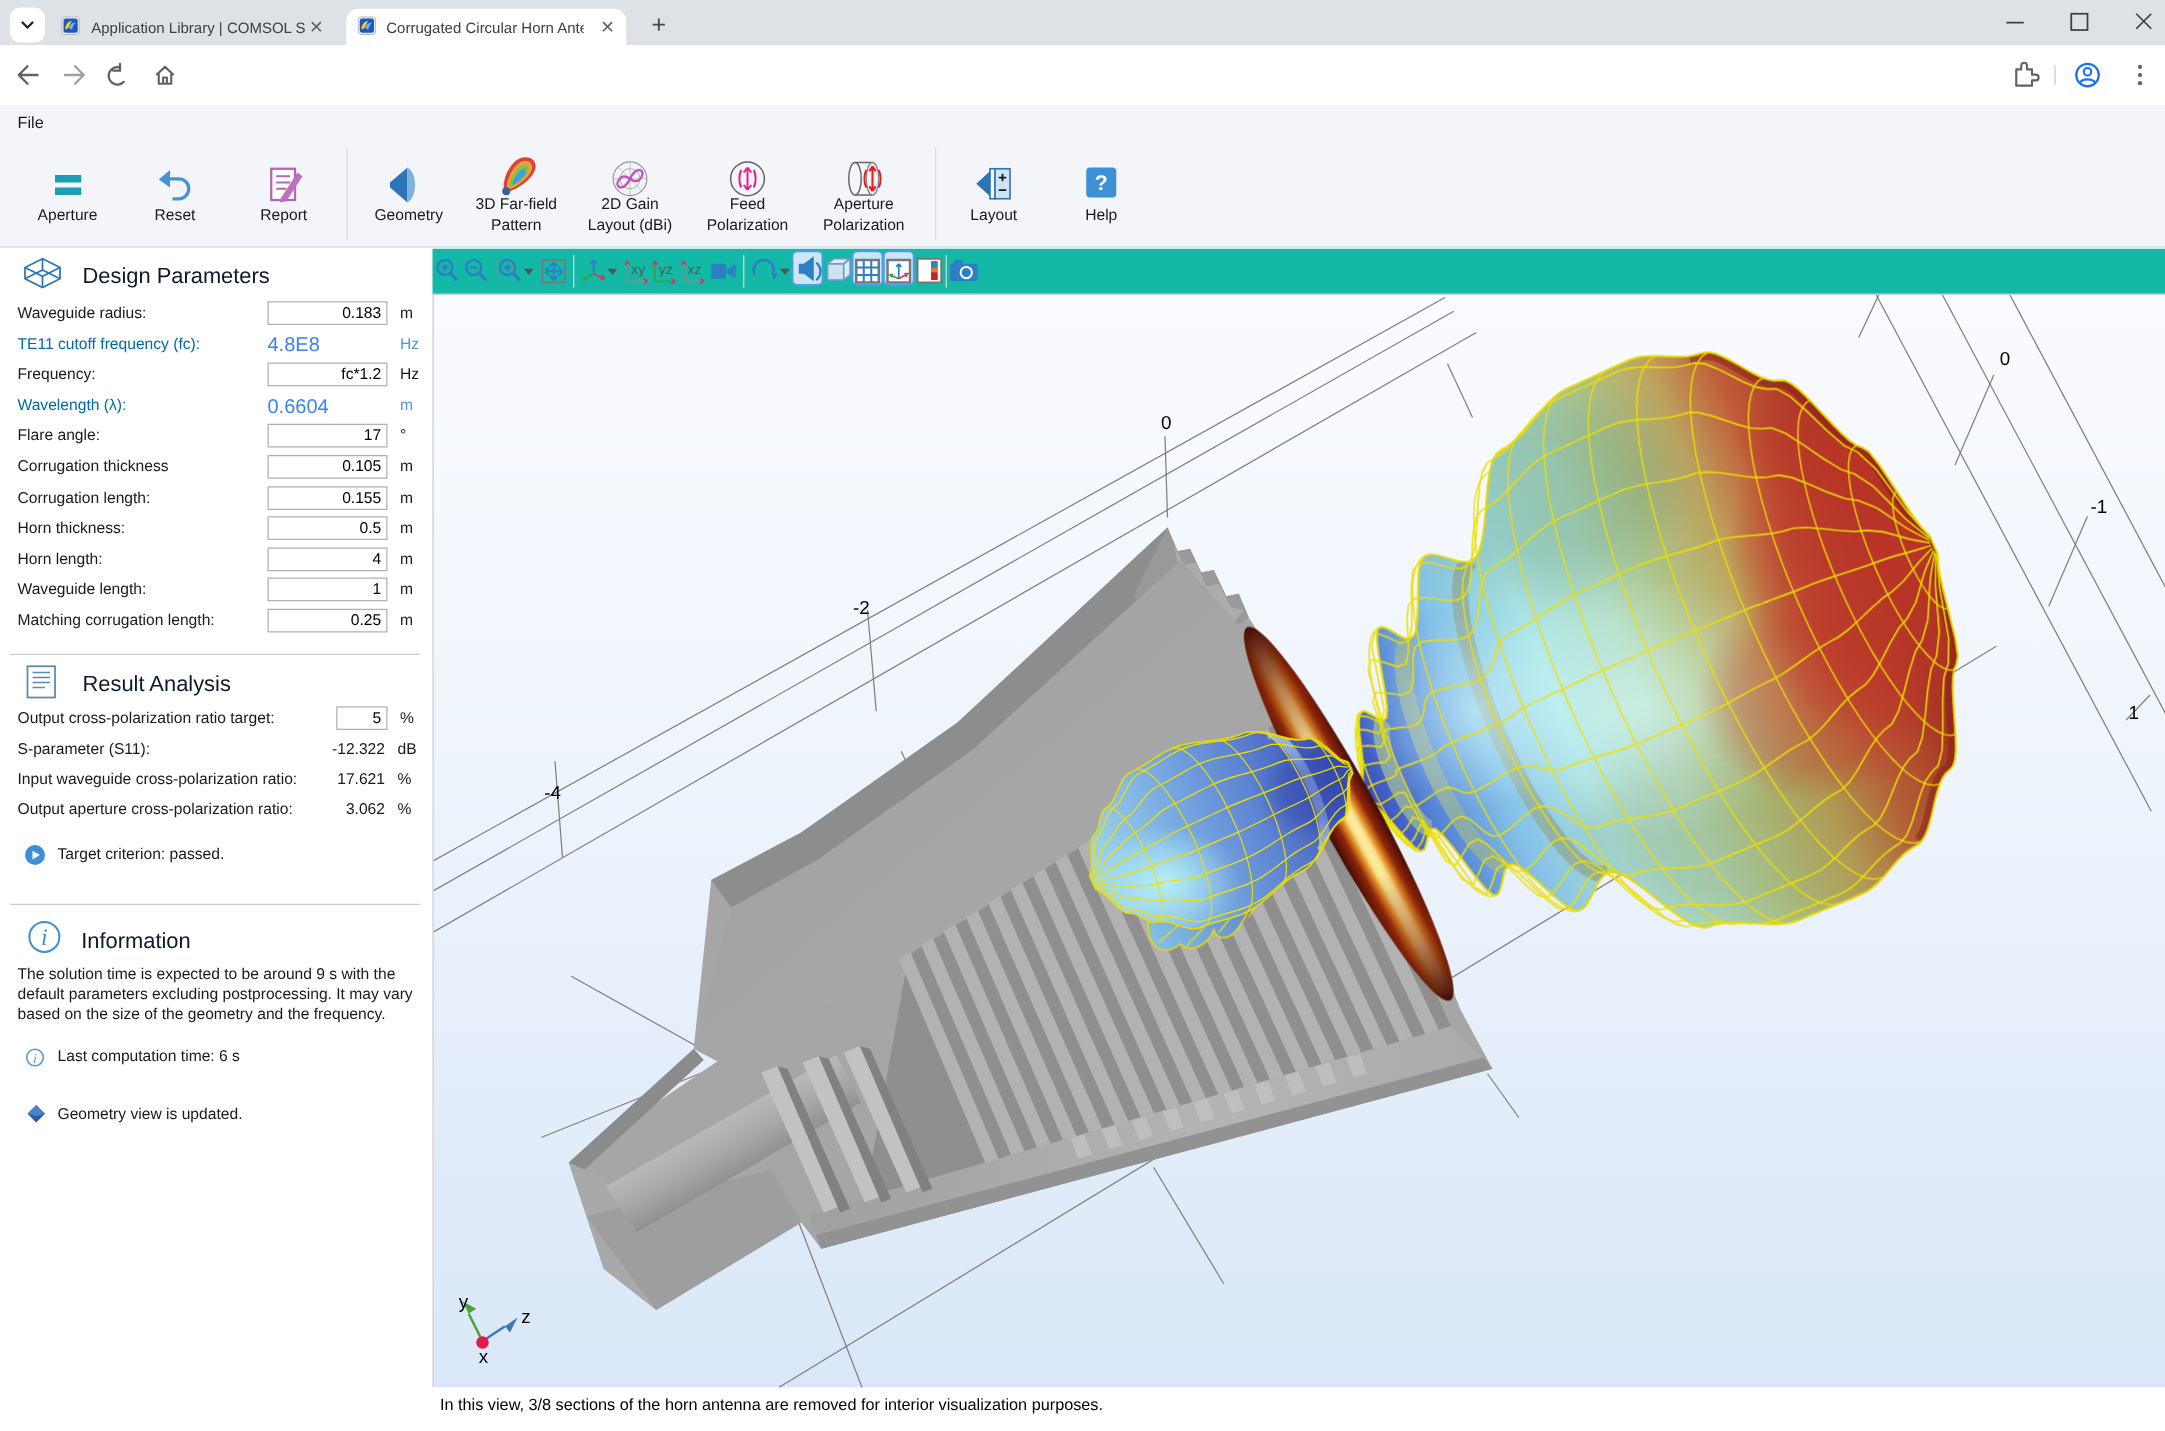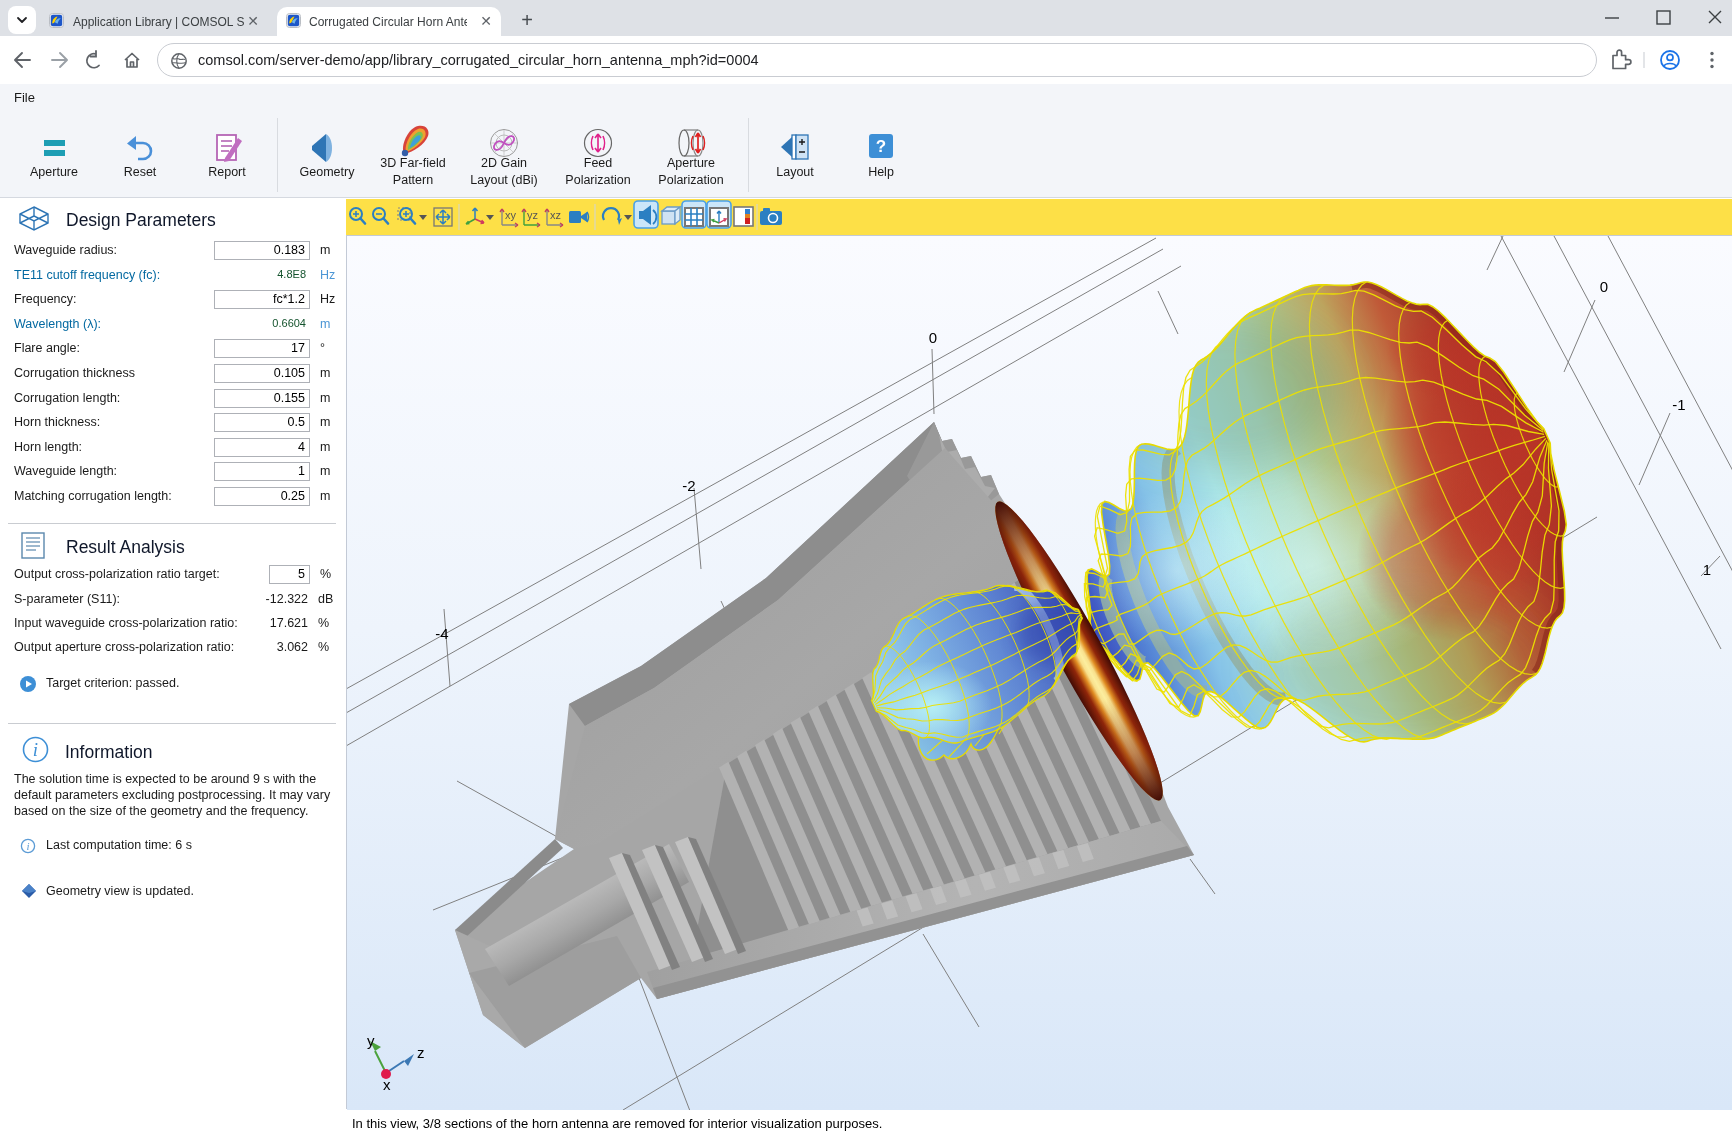--- a/index.html
+++ b/index.html
@@ -17,26 +17,26 @@
 #appbar{position:absolute;left:0;top:84px;width:1732px;height:114px;background:#f3f5f9;border-bottom:1px solid #d5d9e0}
 .ribbonlabel{position:absolute;font-size:12.5px;color:#1a1a1a;text-align:center;white-space:nowrap;transform:translateX(-50%)}
 .vsep{position:absolute;width:1px;background:#d8dbe0}
 
 #leftpanel{position:absolute;left:0;top:199px;width:345px;height:946px;background:#fff}
 .sechead{position:absolute;font-size:17.5px;color:#0f172a}
 .lbl{position:absolute;font-size:12.5px;color:#1a1a1a;white-space:nowrap}
 .lblb{position:absolute;font-size:12.5px;color:#0369a1;white-space:nowrap}
 .inp{position:absolute;border:1px solid #aeb1b7;background:#fff;font-size:12.5px;text-align:right;padding-right:4px;line-height:16px;color:#000}
 .val{position:absolute;font-size:12.5px;color:#1a1a1a;text-align:right}
-.valb{position:absolute;font-size:11px;color:#14532d;text-align:right}
+.valb{position:absolute;font-size:16px;color:#3b82f6;}
 .unit{position:absolute;font-size:12.5px;color:#1a1a1a}
 .unitb{position:absolute;font-size:12.5px;color:#4c96d5}
 .hdiv{position:absolute;height:1px;background:#c9ccd1}
 
-#gfxbar{position:absolute;left:346px;top:199px;width:1386px;height:36px;background:#fde047}
+#gfxbar{position:absolute;left:346px;top:199px;width:1386px;height:36px;background:#14b8a6}
 #scene{position:absolute;left:346px;top:235px;width:1386px;height:874px;border:1px solid #c3cad6;border-right:none}
 #caption{position:absolute;left:352px;top:1116px;font-size:13px;color:#000000;background:#fff}
 </style></head><body>
 <div id="page">
 
 <div id="tabstrip">
       <div class="abs" style="left:8px;top:6px;width:28px;height:28px;background:#fff;border-radius:8px">
         <svg width="12" height="12" viewBox="0 0 12 12" style="position:absolute;left:8px;top:8px">
           <path d="M2,4 L6,8 L10,4" stroke="#202124" stroke-width="1.8" fill="none" stroke-linecap="round" stroke-linejoin="round"></path>
         </svg>
@@ -68,27 +68,20 @@
         <path d="M114,3 L126,15 M126,3 L114,15" stroke="#3c4043" stroke-width="1.4"></path>
       </svg>
     </div>
 <div id="navbar">
       <svg class="abs" style="left:10px;top:12px" width="140" height="24" viewBox="0 0 140 24">
         <path d="M20,12 H6 M12,5 L5,12 L12,19" stroke="#5f6368" stroke-width="1.9" fill="none" stroke-linecap="round" stroke-linejoin="round"></path>
         <path d="M42,12 H56 M50,5 L57,12 L50,19" stroke="#9aa0a6" stroke-width="1.9" fill="none" stroke-linecap="round" stroke-linejoin="round"></path>
         <path d="M86,6 A 7 7 0 1 0 89,17.5 M86,3 V 8.5 H 80.5" stroke="#5f6368" stroke-width="1.8" fill="none" stroke-linecap="round"></path>
         <path d="M115,12 L122,5.5 L129,12 M117,11 V 19 H 127 V 11 M120.5,19 V 14 H 123.5 V 19" stroke="#5f6368" stroke-width="1.7" fill="none" stroke-linejoin="round"></path>
       </svg>
-      <div class="abs" style="left:157px;top:7px;width:1440px;height:34px;border:1px solid #c9ccd2;border-radius:17px;background:#fff">
-        <svg class="abs" style="left:12px;top:8px" width="18" height="18" viewBox="0 0 18 18">
-          <circle cx="9" cy="9" r="7.2" fill="none" stroke="#5f6368" stroke-width="1.5"></circle>
-          <path d="M3,6.5 C5,8 7,5.5 9,7 C11,8.5 13,6.5 15.2,7.5 M9,1.8 C6,5 6,13 9,16.2 M2,11 C5,10 12,12.5 16,10.5" fill="none" stroke="#5f6368" stroke-width="1.1"></path>
-        </svg>
-        <span class="abs" style="left:40px;top:8px;font-size:14.5px;color:#202124;white-space:nowrap">comsol.com/server-demo/app/library_corrugated_circular_horn_antenna_mph?id=0004</span>
-      </div>
       <svg class="abs" style="left:1608px;top:12px" width="120" height="24" viewBox="0 0 120 24">
         <path d="M5,10 h4 v-3 a2.3,2.3 0 0 1 4.6,0 v3 h4 v4.2 h3 a2.3,2.3 0 0 1 0,4.6 h-3 V23 h-12.6 Z" transform="translate(0,-2.5)" fill="none" stroke="#5f6368" stroke-width="1.7" stroke-linejoin="round"></path>
         <line x1="36" y1="4" x2="36" y2="20" stroke="#dadce0" stroke-width="1.5"></line>
         <circle cx="62" cy="12" r="9" fill="none" stroke="#1a73e8" stroke-width="1.8"></circle>
         <circle cx="62" cy="9.4" r="3" fill="none" stroke="#1a73e8" stroke-width="1.7"></circle>
         <path d="M56,18.5 C57,14.5 67,14.5 68,18.5" fill="none" stroke="#1a73e8" stroke-width="1.7"></path>
         <circle cx="104" cy="5.5" r="1.7" fill="#5f6368"></circle>
         <circle cx="104" cy="12" r="1.7" fill="#5f6368"></circle>
         <circle cx="104" cy="18.5" r="1.7" fill="#5f6368"></circle>
       </svg>

